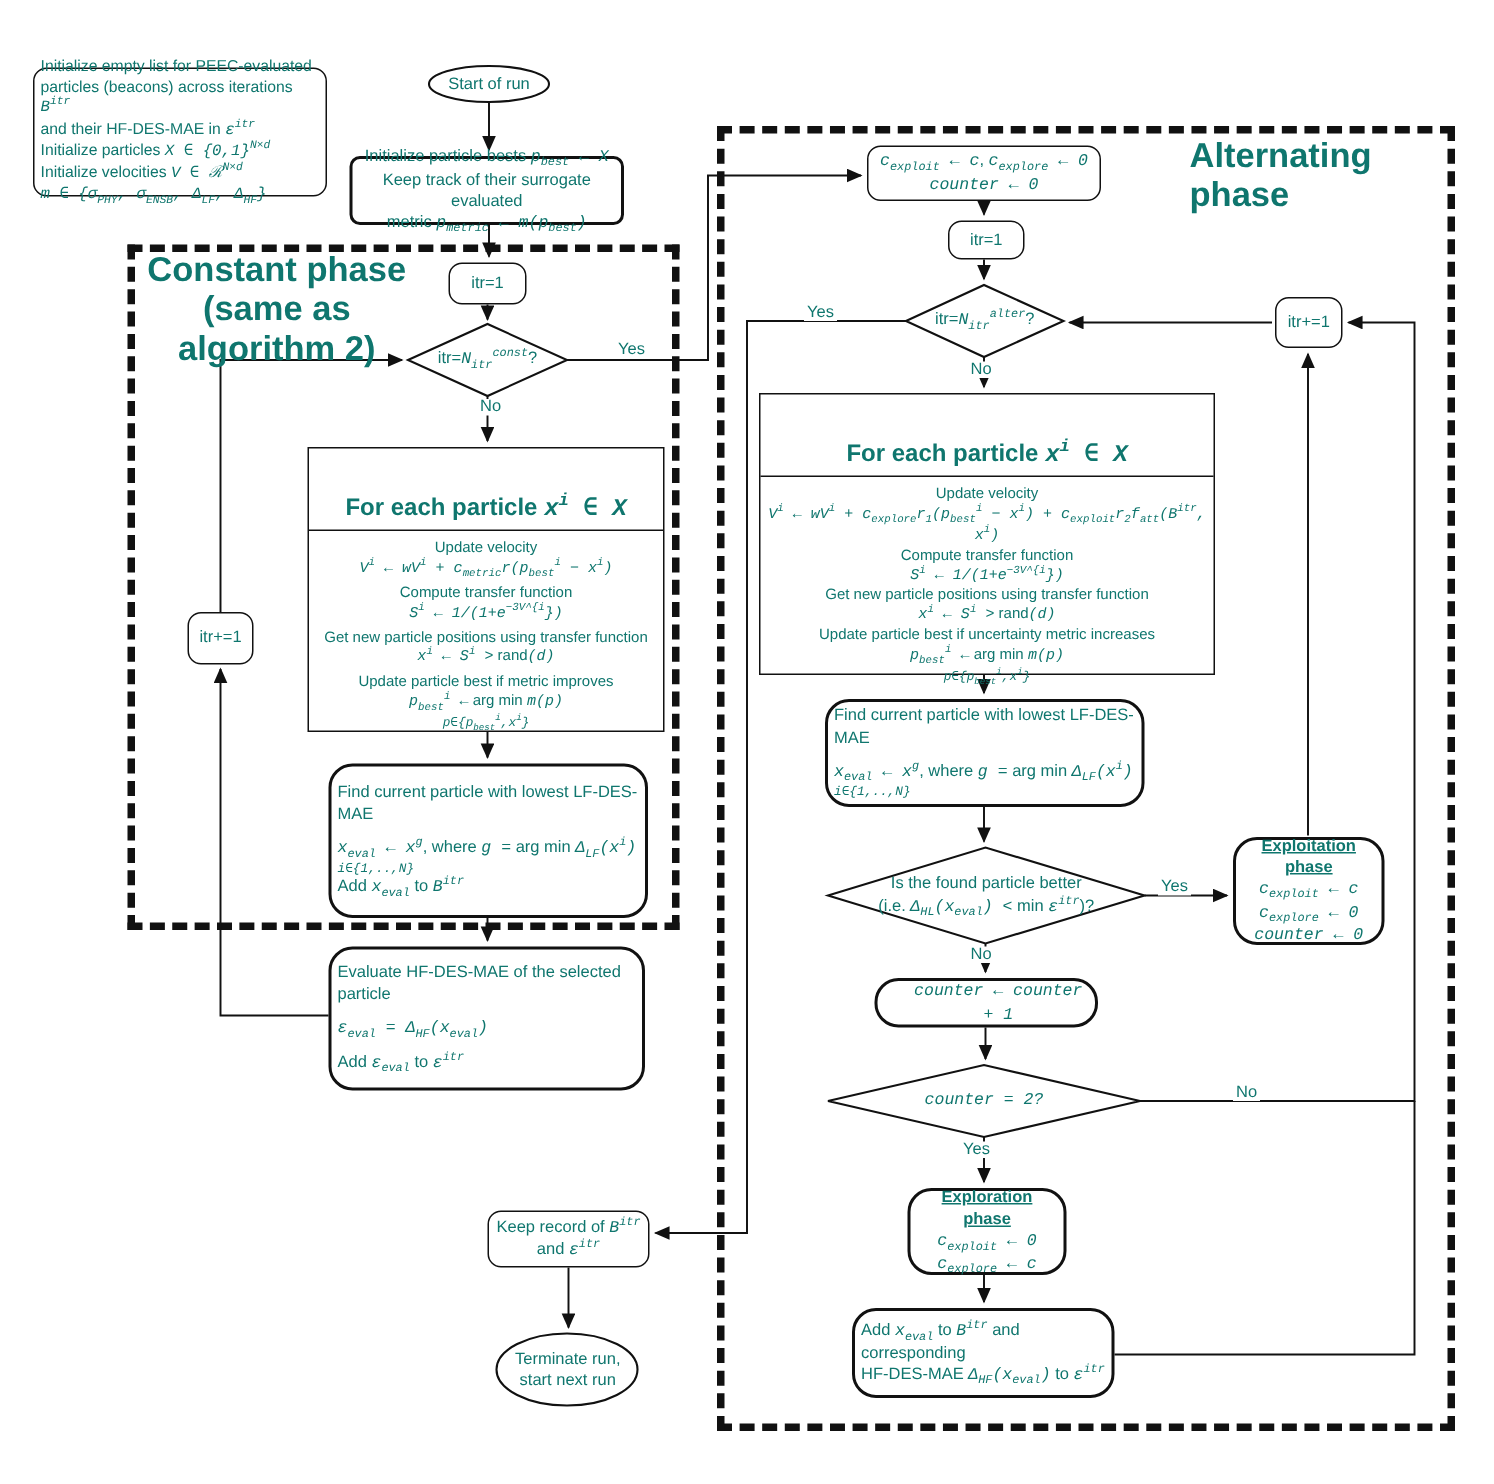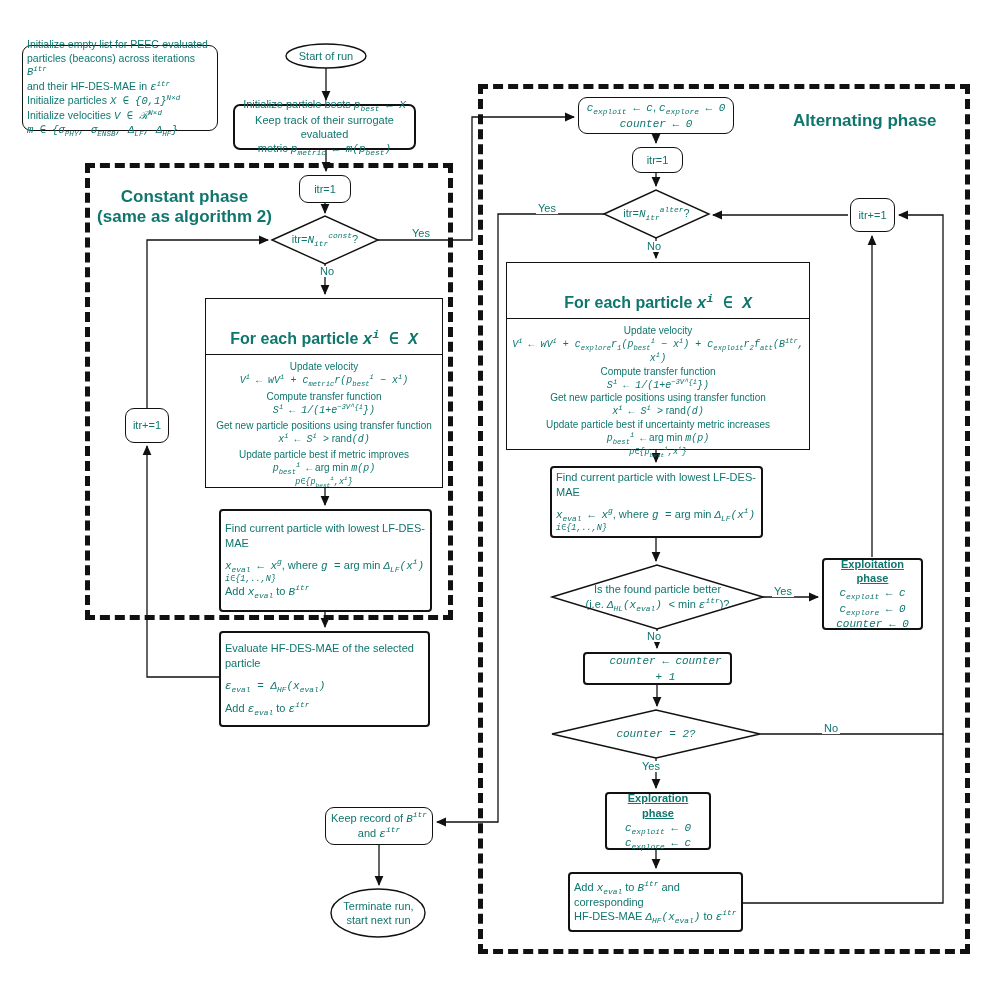--- a/index.html
+++ b/index.html
@@ -4,34 +4,34 @@
 <style>
   html,body{margin:0;padding:0;background:#fff;}
   #canvas{position:relative;width:996px;height:989px;background:#fff;overflow:hidden;
           font-family:"Liberation Sans",sans-serif;color:#0f766e;}
   .dash{position:absolute;border:5px dashed #111;box-sizing:border-box;background:transparent;}
   svg{position:absolute;left:0;top:0;z-index:2;}
   .node{position:absolute;z-index:3;box-sizing:border-box;background:#fff;border:1.5px solid #111;
         font-size:11px;line-height:1.3;display:flex;flex-direction:column;justify-content:center;}
   .node.txt{border:none;background:transparent;}
   .round{border-radius:9px;}
-  .bb{border-width:2px;border-radius:4px;}
+  .bb{border-width:2px;border-radius:16px;}
   .sq{border-width:1.2px;border-radius:0;justify-content:flex-start;}
   .c{text-align:center;}
   .l{text-align:left;}
   .fs105{font-size:10.5px;line-height:1.28;}
   .fs10{font-size:10px;line-height:1.28;}
   .ln{padding:0 4px;}
   .gap-ln{height:8px;}
   .sm-ln{font-size:8.5px;line-height:1.2;}
   .head-ln{font-weight:bold;border-bottom:1.2px solid #111;padding:4px 2px;margin-bottom:6px;font-size:16px;margin-top:26px;}
   .ttl-ln{font-weight:bold;text-decoration:underline;}
   .m{font-family:Liberation Mono, monospace;font-style:italic;}
   sup,sub{font-size:0.72em;line-height:0;}
-  .phase-label{position:absolute;z-index:4;font-weight:bold;font-size:17px;line-height:1.15;margin-top:21px;}
+  .phase-label{position:absolute;z-index:4;font-weight:bold;font-size:23px;line-height:1.15;}
   .edge-label{position:absolute;z-index:4;font-size:11px;background:#fff;padding:0 2px;line-height:1;}
 </style>
 </head>
 <body>
 
 <div id="canvas">
 
   <div class="dash" style="left:85px;top:163px;width:368px;height:457px;"></div>
   <div class="dash" style="left:478px;top:84px;width:492px;height:870px;"></div>
 

